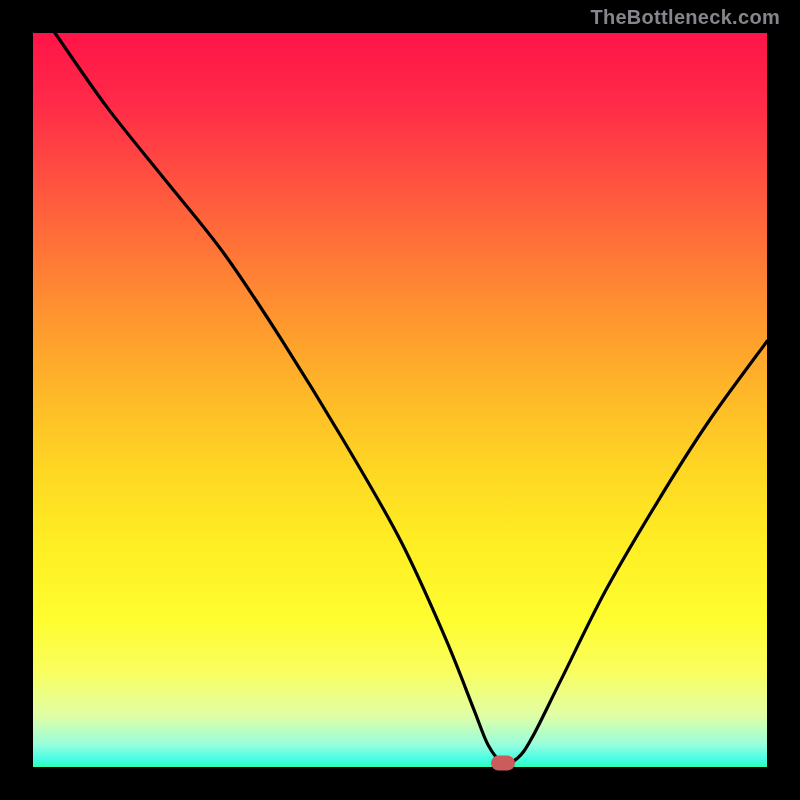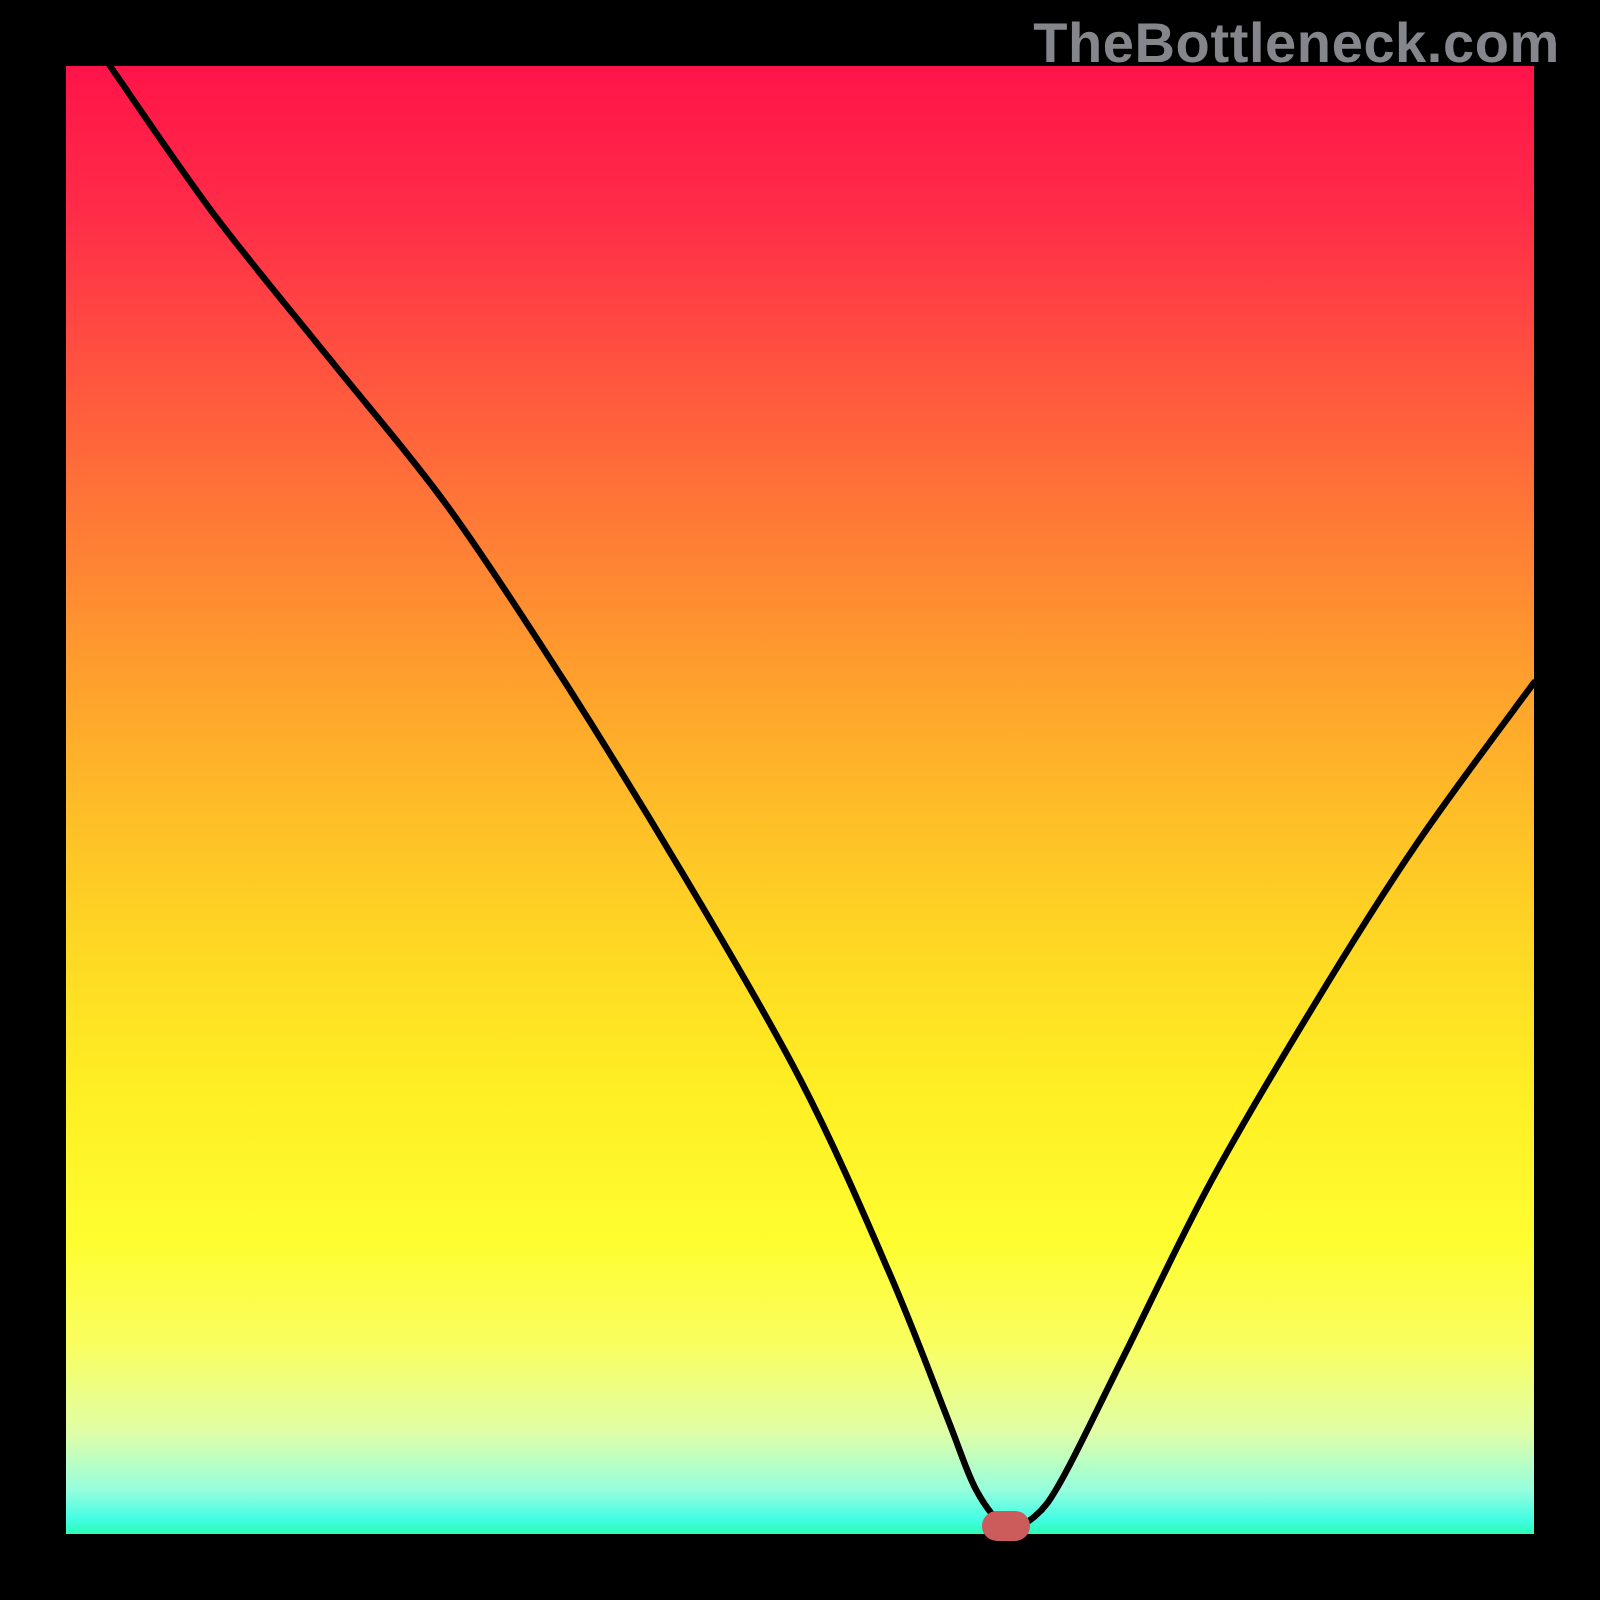--- a/index.html
+++ b/index.html
@@ -37,21 +37,21 @@
       #96fede 97%,
       #43fde3 99%,
       #2bfeb3 100%
     );
   }
   .watermark {
     position: absolute;
     top: 6px;
     right: 20px;
     font-family: Arial, Helvetica, sans-serif;
-    font-size: 28px;
+    font-size: 20px;
     font-weight: bold;
     color: #85868b;
     letter-spacing: 0.3px;
   }
   svg.curve {
     position: absolute;
     left: 0;
     top: 0;
   }
   .marker {

